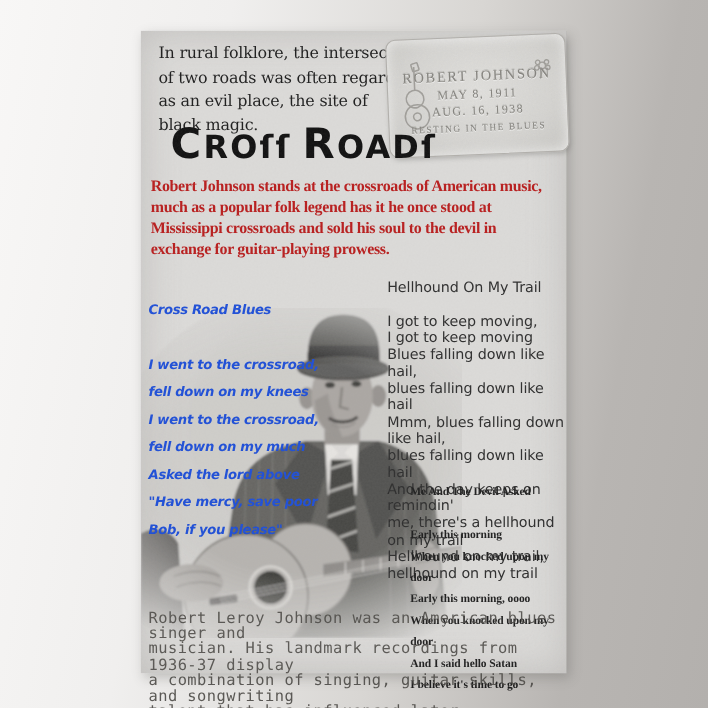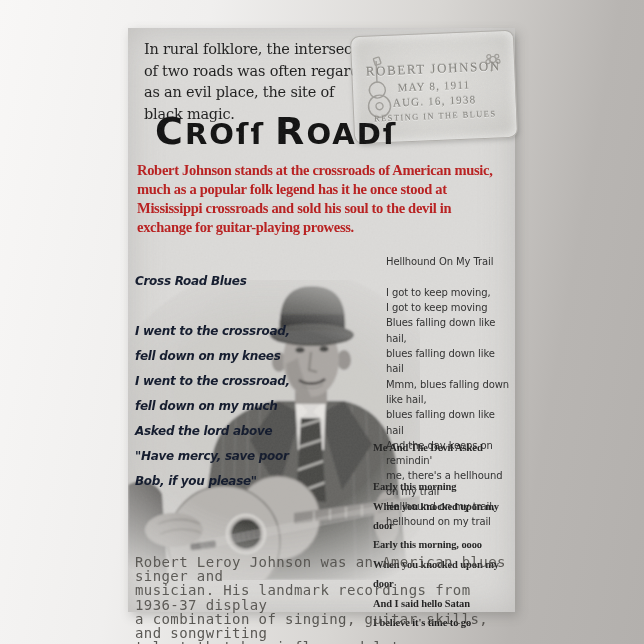--- a/index.html
+++ b/index.html
@@ -65,27 +65,27 @@
     position:absolute; left:0px; top:252px; width:292px; height:300px; z-index:1;
     opacity:.92;
     -webkit-mask-image:radial-gradient(ellipse 80% 62% at 48% 48%, #000 52%, transparent 98%);
     mask-image:radial-gradient(ellipse 80% 62% at 48% 48%, #000 52%, transparent 98%);
   }
 
   
   .song1{
     position:absolute; left:7px; top:216px; z-index:3;
     font-family:"DejaVu Sans", sans-serif; font-weight:bold; font-style:italic;
-    font-size:12px; line-height:25px; letter-spacing:-0.3px; color:#0f172a;
+    font-size:12px; line-height:25px; letter-spacing:-0.3px; color:#1d4ed8;
     white-space:pre-line;
   }
   .song2{
     position:absolute; left:224px; top:211px; z-index:3;
-    font-family:"DejaVu Sans", sans-serif; font-size:10px; line-height:15.3px;
-    letter-spacing:-0.1px; color:#2d2d2d; white-space:pre-line;margin-left:34px;
+    font-family:"DejaVu Sans", sans-serif; font-size:13px; line-height:15.3px;
+    letter-spacing:-0.1px; color:#2d2d2d; white-space:pre-line;
   }
   .song3{
     position:absolute; left:245px; top:391px; z-index:3;
     font-family:"Liberation Serif", serif; font-weight:bold;
     font-size:10.5px; line-height:19.4px; letter-spacing:-0.1px; color:#1e1e1e;
     white-space:pre-line;
   }
 
   
   .caption{

